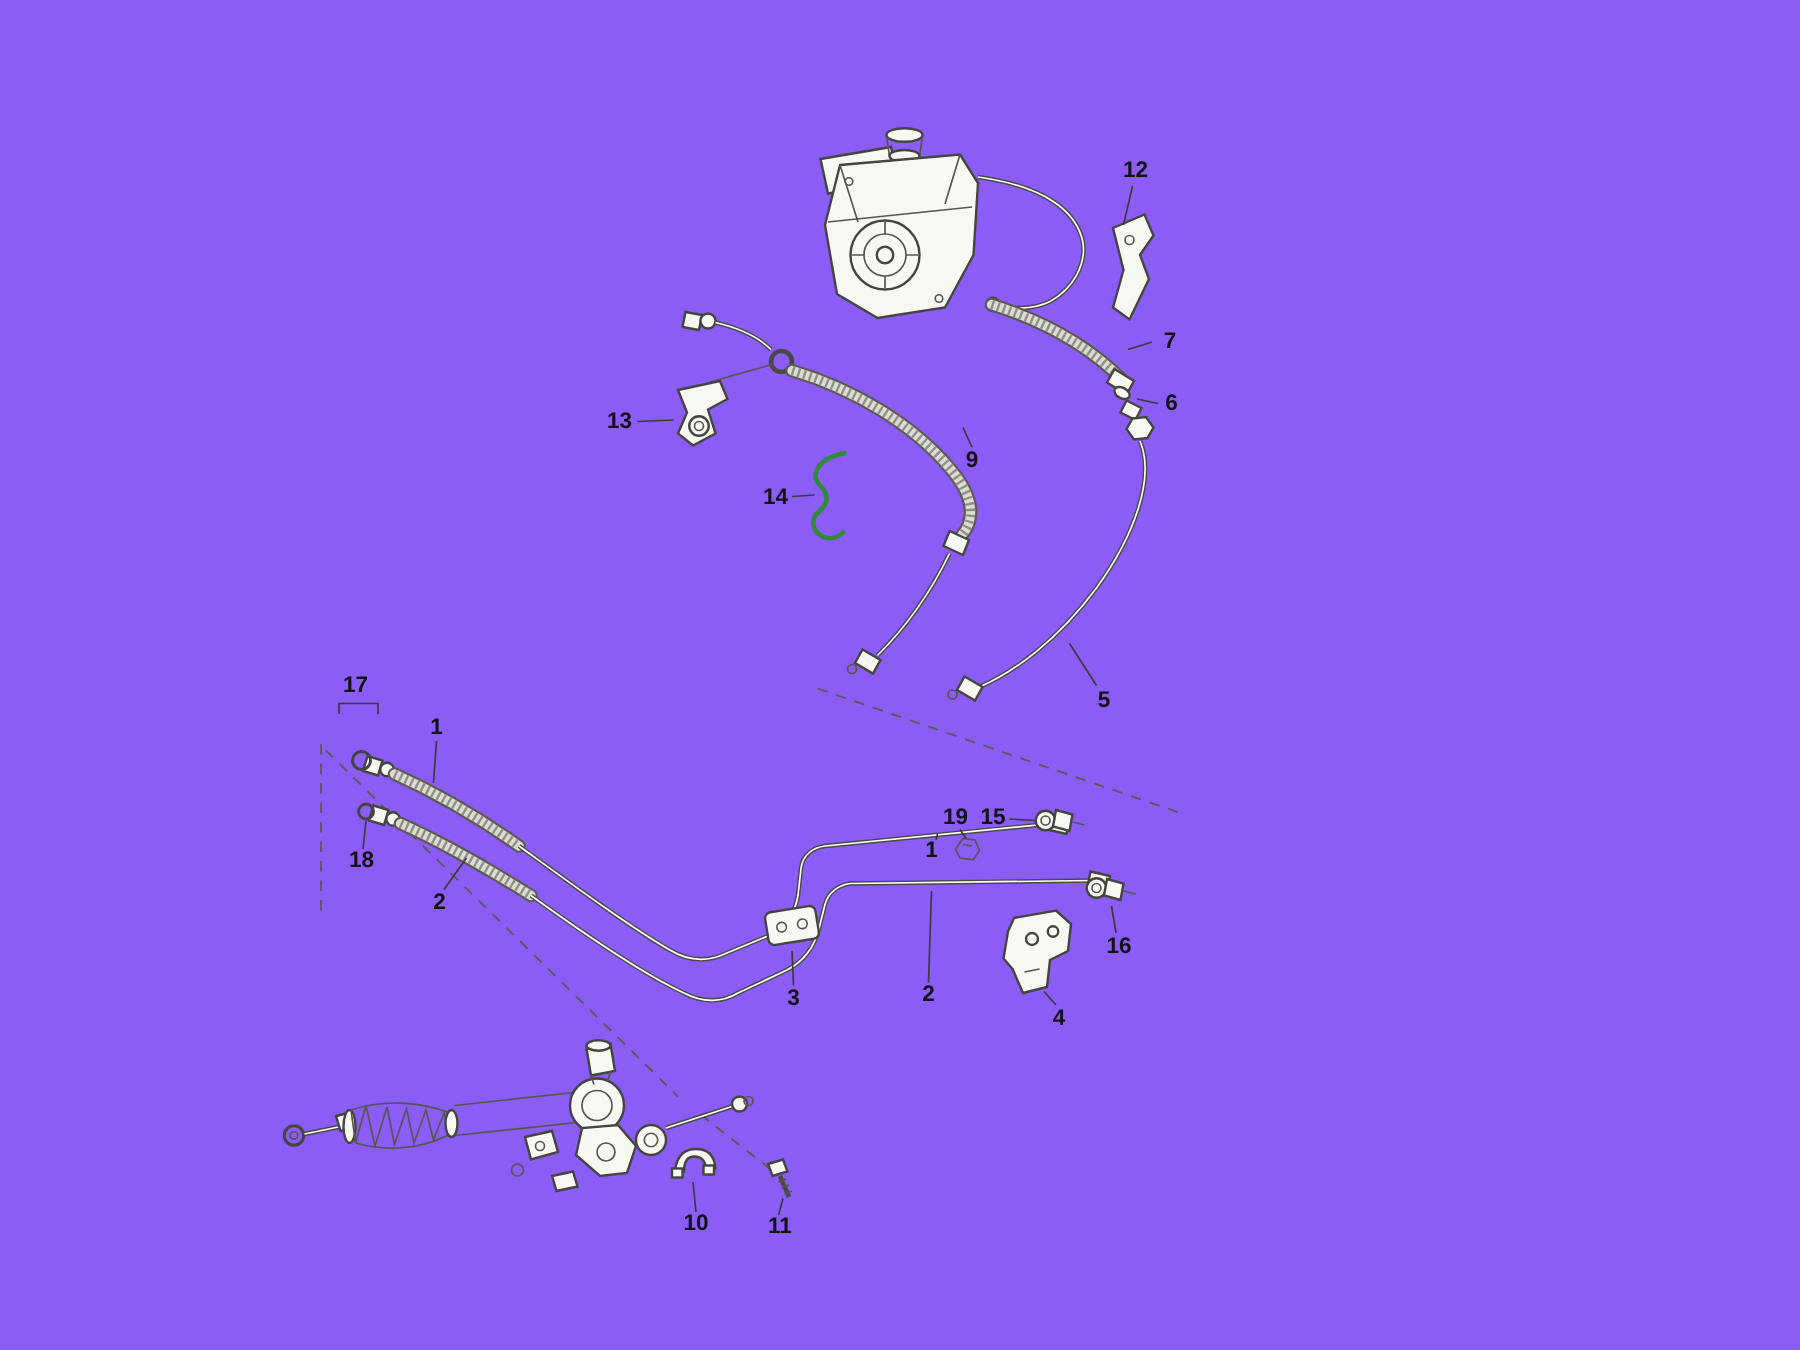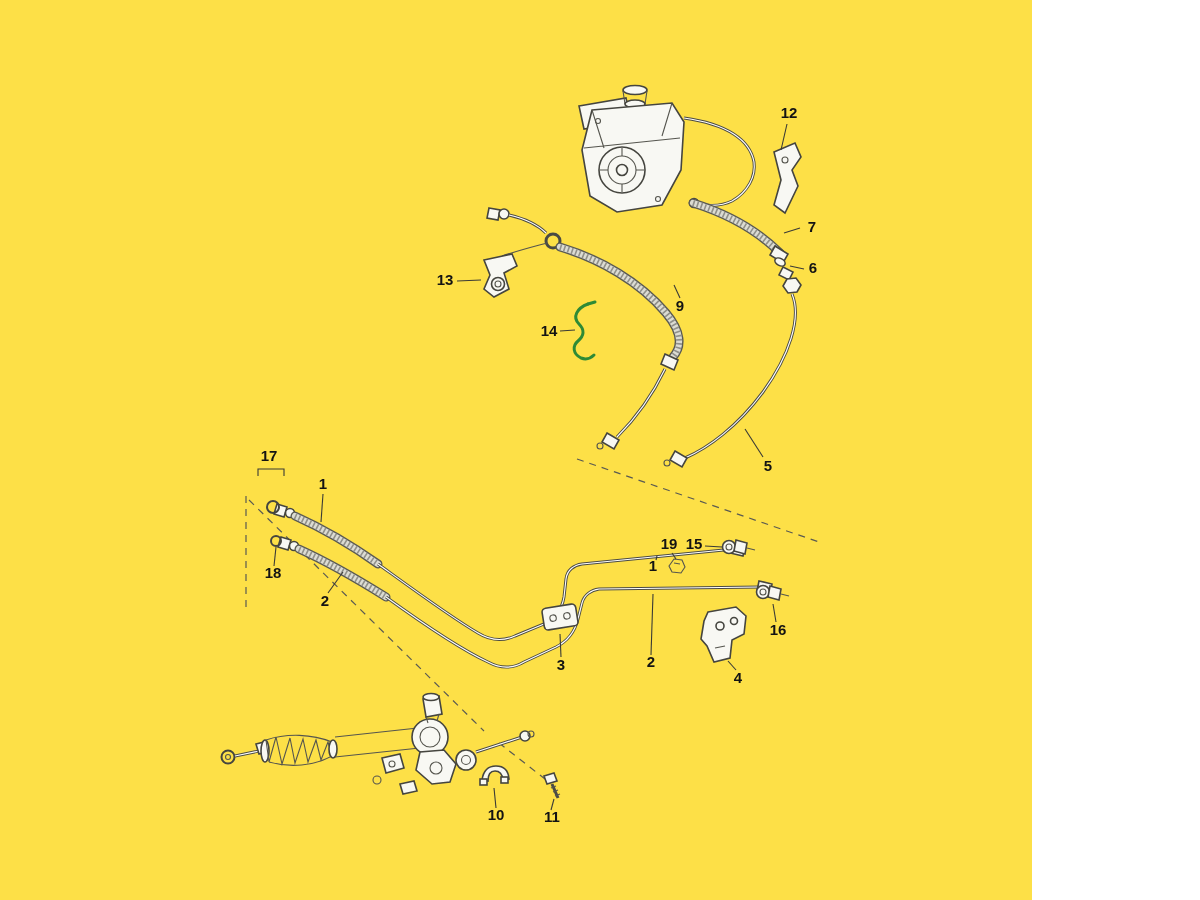--- a/index.html
+++ b/index.html
@@ -1,17 +1,17 @@
 <!DOCTYPE html>
 <html><head>
 <meta charset="utf-8">
 <style>
   html,body{margin:0;padding:0;background:#ffffff;}
-  #stage{position:relative;width:1000px;height:900px;background:#fde047;overflow:hidden;
-         font-family:"Liberation Sans",sans-serif;padding-left:32px;}
+  #stage{position:relative;width:1200px;height:900px;background:#8b5cf6;overflow:hidden;
+         font-family:"Liberation Sans",sans-serif;}
   svg{display:block;}
   
   .part-fill{fill:#f8f8f3;stroke:#45453f;stroke-width:1.6;}
   .thin{fill:none;stroke:#55554e;stroke-width:1.1;}
   .tube-outer{fill:none;stroke:#4a4a44;stroke-width:3;}
   .tube-inner{fill:none;stroke:#ffffff;stroke-width:1.1;}
   .hose-outline{fill:none;stroke:#5a5a52;stroke-width:9;stroke-linecap:round;}
   .hose-fill{fill:none;stroke:#dcdcd3;stroke-width:6.2;stroke-linecap:round;}
   .hose-braid{fill:none;stroke:#90908a;stroke-width:6.2;stroke-dasharray:1.6 2.4;}
   .ring{fill:none;stroke:#45453f;stroke-width:2;}

